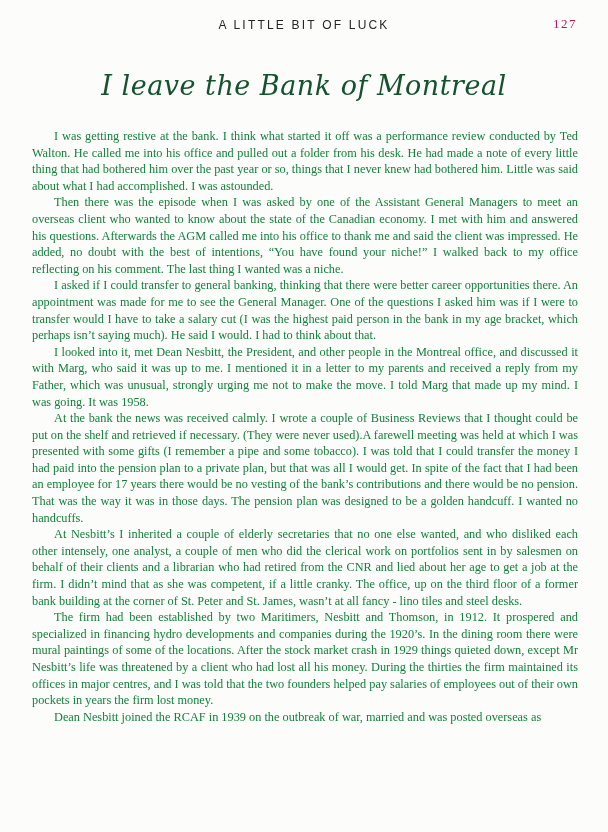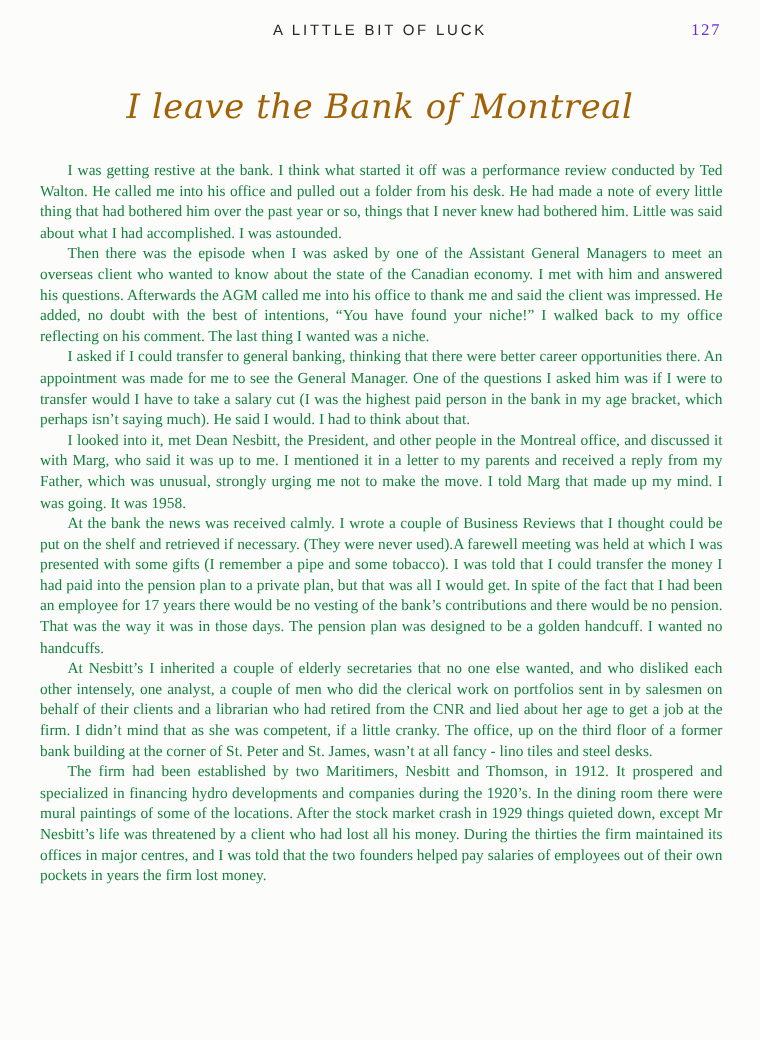--- a/index.html
+++ b/index.html
@@ -32,35 +32,35 @@
     letter-spacing: 2.2px;
     color: #262626;
   }
   .page-number {
     position: absolute;
     top: 1px;
     right: 31px;
     font-family: "Liberation Serif", serif;
     font-size: 13px;
     letter-spacing: 1.5px;
-    color: #6d28d9;
+    color: #be185d;
   }
   .chapter-title {
     position: absolute;
     top: 70px;
     left: 0;
     right: 0;
     margin: 0;
     text-align: center;
     font-family: "DejaVu Serif", serif;
     font-style: italic;
     font-weight: 500;
     font-size: 27px;
     letter-spacing: 0.5px;
-    color: #a16207;
+    color: #14532d;
   }
   .body-text {
     position: absolute;
     top: 128px;
     left: 32px;
     width: 546px;
     text-align: justify;
     font-size: 12.3px;
     line-height: 16.6px;
     color: #15803d;
@@ -84,15 +84,16 @@
   <h1 class="chapter-title">I leave the Bank of Montreal</h1>
 
   <div class="body-text">
     <p>I was getting restive at the bank. I think what started it off was a performance review conducted by Ted Walton. He called me into his office and pulled out a folder from his desk. He had made a note of every little thing that had bothered him over the past year or so, things that I never knew had bothered him. Little was said about what I had accomplished. I was astounded.</p>
     <p>Then there was the episode when I was asked by one of the Assistant General Managers to meet an overseas client who wanted to know about the state of the Canadian economy. I met with him and answered his questions. Afterwards the AGM called me into his office to thank me and said the client was impressed. He added, no doubt with the best of intentions, “You have found your niche!” I walked back to my office reflecting on his comment. The last thing I wanted was a niche.</p>
     <p>I asked if I could transfer to general banking, thinking that there were better career opportunities there. An appointment was made for me to see the General Manager. One of the questions I asked him was if I were to transfer would I have to take a salary cut (I was the highest paid person in the bank in my age bracket, which perhaps isn’t saying much). He said I would. I had to think about that.</p>
     <p>I looked into it, met Dean Nesbitt, the President, and other people in the Montreal office, and discussed it with Marg, who said it was up to me. I mentioned it in a letter to my parents and received a reply from my Father, which was unusual, strongly urging me not to make the move. I told Marg that made up my mind. I was going. It was 1958.</p>
     <p>At the bank the news was received calmly. I wrote a couple of Business Reviews that I thought could be put on the shelf and retrieved if necessary. (They were never used).A farewell meeting was held at which I was presented with some gifts (I remember a pipe and some tobacco). I was told that I could transfer the money I had paid into the pension plan to a private plan, but that was all I would get. In spite of the fact that I had been an employee for 17 years there would be no vesting of the bank’s contributions and there would be no pension. That was the way it was in those days. The pension plan was designed to be a golden handcuff. I wanted no handcuffs.</p>
     <p>At Nesbitt’s I inherited a couple of elderly secretaries that no one else wanted, and who disliked each other intensely, one analyst, a couple of men who did the clerical work on portfolios sent in by salesmen on behalf of their clients and a librarian who had retired from the CNR and lied about her age to get a job at the firm. I didn’t mind that as she was competent, if a little cranky. The office, up on the third floor of a former bank building at the corner of St. Peter and St. James, wasn’t at all fancy - lino tiles and steel desks.</p>
     <p>The firm had been established by two Maritimers, Nesbitt and Thomson, in 1912. It prospered and specialized in financing hydro developments and companies during the 1920’s. In the dining room there were mural paintings of some of the locations. After the stock market crash in 1929 things quieted down, except Mr Nesbitt’s life was threatened by a client who had lost all his money. During the thirties the firm maintained its offices in major centres, and I was told that the two founders helped pay salaries of employees out of their own pockets in years the firm lost money.</p>
+    <p>Dean Nesbitt joined the RCAF in 1939 on the outbreak of war, married and was posted overseas as</p>
   </div>
 
 </div>
 
 </body></html>

